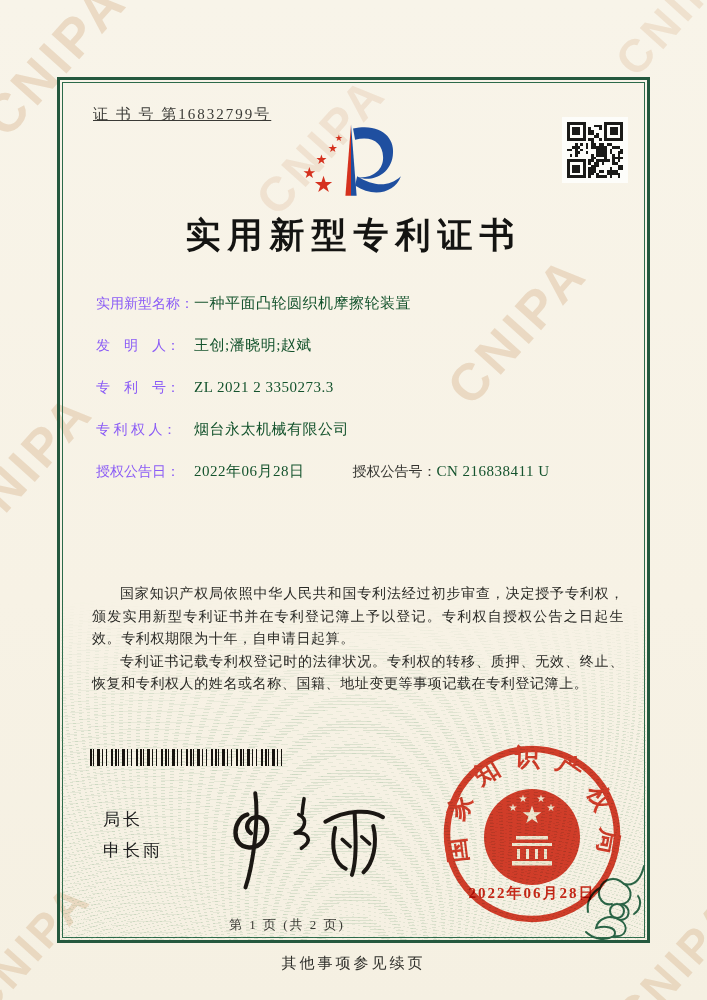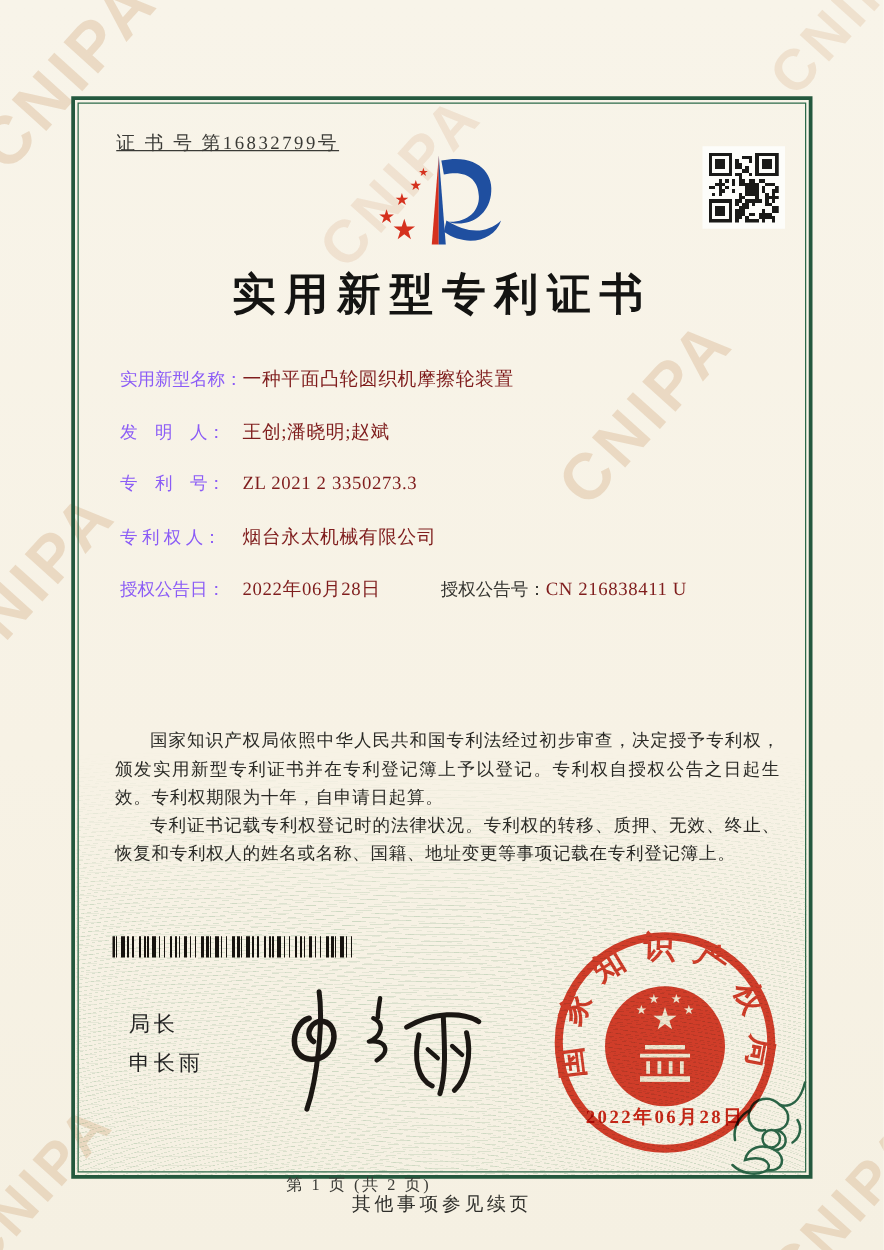--- a/index.html
+++ b/index.html
@@ -49,21 +49,21 @@
   }
   .qr svg{width:56px;height:56px;}
   .title{
     left:0;top:212px;width:707px;text-align:center;z-index:3;
     font-size:35px;font-weight:600;letter-spacing:7px;color:#141412;
   }
   
   .fields{left:96px;top:294px;width:540px;z-index:3;}
   .frow{height:20px;margin-bottom:22px;white-space:nowrap;}
   .flabel{display:inline-block;width:98px;font-size:14px;color:#8b5cf6;vertical-align:baseline;}
-  .fvalue{font-size:15px;color:#7f1d1d;letter-spacing:0.5px;margin-top:20px;}
+  .fvalue{font-size:15px;color:#14532d;letter-spacing:0.5px;margin-top:20px;}
   .fpair2{margin-left:48px;}
   .fpair2 .flabel2{font-size:14px;color:#33332f;text-align:center;}
   
   .paras{left:92px;top:583px;width:532px;z-index:3;}
   .paras p{
     margin:0;font-size:14px;line-height:22.5px;text-indent:2em;
     color:#2a2a26;letter-spacing:0.6px;text-align:justify;
   }
   
   .barcode{
@@ -81,21 +81,21 @@
   .sig-title{left:103px;top:808px;font-size:17px;letter-spacing:3px;color:#222;z-index:3;}
   .sig-name{left:103px;top:839px;font-size:17px;letter-spacing:3px;color:#222;z-index:3;}
   .sig-hand{left:212px;top:788px;width:185px;height:102px;z-index:3;}
   
   .seal{left:437px;top:739px;width:190px;height:190px;z-index:4;opacity:0.93;mix-blend-mode:multiply;}
   .seal-date{
     left:437px;top:884px;width:190px;text-align:center;z-index:5;
     color:#cf2a1a;font-size:15px;letter-spacing:2px;mix-blend-mode:multiply;font-weight:600;
   }
   
-  .page-num{left:0;top:916px;width:574px;text-align:center;font-size:13px;color:#3a3a35;letter-spacing:2px;z-index:3;margin-top:23px;}
+  .page-num{left:0;top:916px;width:574px;text-align:center;font-size:13px;color:#3a3a35;letter-spacing:2px;z-index:3;}
   .footer-note{left:0;top:954px;width:707px;text-align:center;font-size:15px;color:#2e2e2a;letter-spacing:3px;z-index:3;}
   .ornament{left:580px;top:862px;width:74px;height:84px;z-index:3;}
 </style>
 </head>
 <body>
 
 <div class="wm wm1">CNIPA</div>
 <div class="wm wm2">CNIPA</div>
 <div class="wm wm3">CNIPA</div>
 <div class="wm wm4">CNIPA</div>

